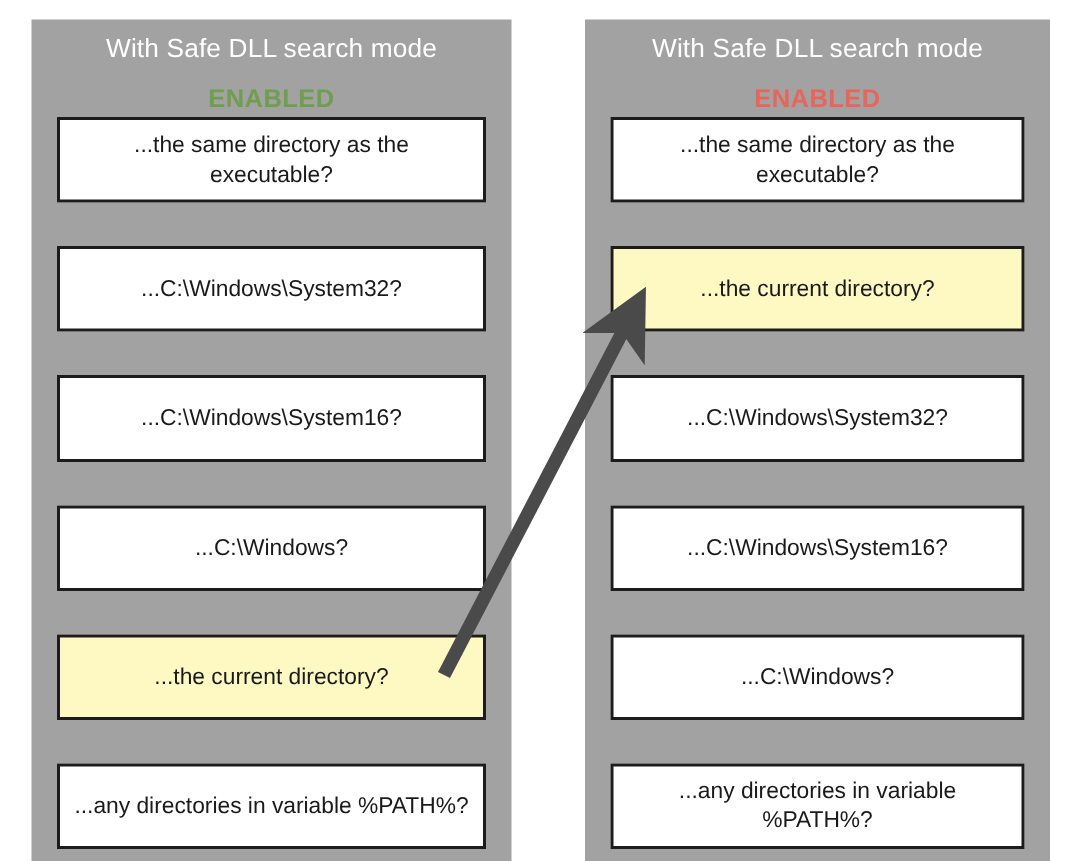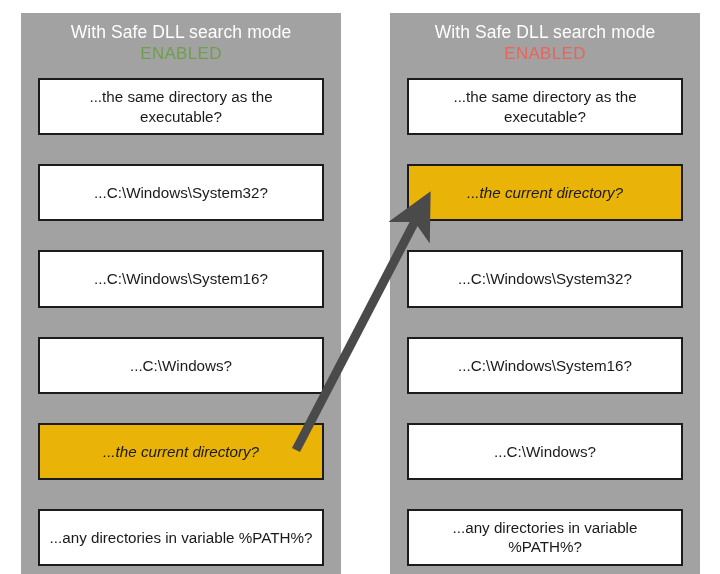--- a/index.html
+++ b/index.html
@@ -53,23 +53,23 @@
   .panel-title {
     display: block;
     color: #ffffff;
     font-size: 17.5px;
     font-weight: 400;
     letter-spacing: 0.1px;
   }
   .panel-state {
     display: block;
     font-size: 17px;
-    font-weight: 400;
+    font-weight: 700;
     letter-spacing: 0.3px;
-    margin-top: 1px;
+    margin-top: 13px;
   }
   .state-enabled { color: #6f9e4e; }
   .state-disabled { color: #e8655b; }
 
   
   .box-list {
     position: absolute;
     left: 17px;
     right: 17px;
     top: 65px;
@@ -87,22 +87,21 @@
     display: flex;
     align-items: center;
     justify-content: center;
     text-align: center;
     padding: 2px 9px;
     font-size: 15.2px;
     color: #1a1a1a;
     line-height: 1.26;
   }
   .step-box.highlight {
-    background: #eab308;
-    font-style: italic;
+    background: #fef9c3;
   }
 
   
   .arrow-layer {
     position: absolute;
     left: 0;
     top: 0;
     width: 720px;
     height: 574px;
     pointer-events: none;

